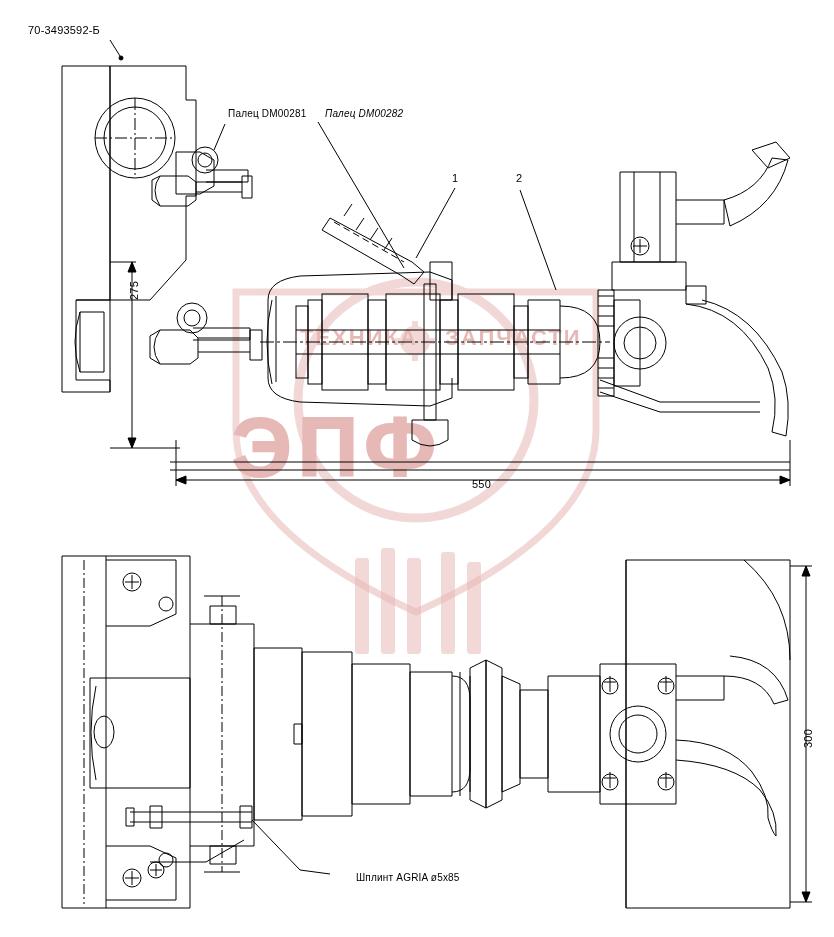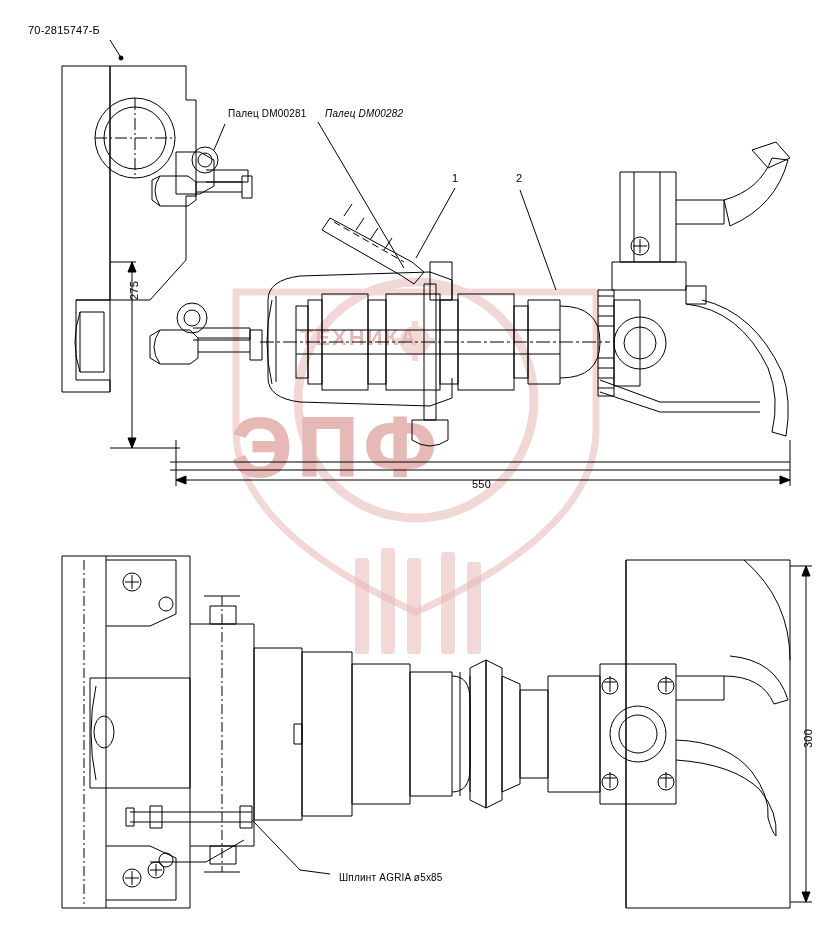--- a/index.html
+++ b/index.html
@@ -59,20 +59,21 @@
         <circle cx="16" cy="16" r="15"></circle>
         <rect x="13" y="-4" width="6" height="8"></rect>
         <rect x="13" y="28" width="6" height="8"></rect>
         <rect x="-4" y="13" width="8" height="6"></rect>
         <rect x="28" y="13" width="8" height="6"></rect>
       </g>
     </g>
   </svg>
 
   <div class="wm lbl" style="left:300px; top:325px; font-size:22px; color:#e7b9b6; font-weight:bold; letter-spacing:2px;">ТЕХНИКА</div>
+  <div class="wm lbl" style="left:445px; top:325px; font-size:22px; color:#e7b9b6; font-weight:bold; letter-spacing:2px;">ЗАПЧАСТИ</div>
   <div class="wm lbl" style="left:232px; top:383px; font-size:84px; color:#e7b9b6; font-weight:bold; letter-spacing:6px;margin-top:16px; -webkit-text-stroke:2px #e7b9b6;">ЭПФ</div>
 
   <svg width="834" height="937" viewBox="0 0 834 937">
     <g stroke="#000" fill="none" stroke-width="1" shape-rendering="geometricPrecision">
 
       <path d="M62 66 L62 392 L110 392 L110 380 L76 380 L76 300 L110 300 L110 66 Z"></path>
       <path d="M110 66 L186 66 L186 100 L196 100 L196 196 L186 196 L186 260 L150 300 L110 300"></path>
       <path d="M110 66 L110 392"></path>
       <path d="M76 300 L110 300"></path>
       <path d="M80 312 L104 312 L104 372 L80 372 Z"></path>
@@ -237,31 +238,31 @@
       <circle cx="156" cy="870" r="8"></circle>
       <path d="M150 870 L162 870 M156 864 L156 876"></path>
       <path d="M252 820 L300 870 L330 874"></path>
       <path d="M150 862 L206 862 L244 840"></path>
 
       <path d="M204 596 L240 596"></path>
       <path d="M204 872 L240 872"></path>
     </g>
   </svg>
 
-  <div class="lbl" style="left:28px; top:24px;">70-2815747-Б</div>
+  <div class="lbl" style="left:28px; top:24px;">70-3493592-Б</div>
 
   <div class="lbl small" style="left:228px; top:108px;">Палец DM00281</div>
 
   <div class="lbl small" style="left:325px; top:108px;font-style:italic;">Палец DM00282</div>
 
   <div class="lbl" style="left:452px; top:172px;">1</div>
 
   <div class="lbl" style="left:516px; top:172px;">2</div>
 
-  <div class="lbl small" style="left:331px; top:872px;padding-left:8px;">Шплинт AGRIA  ø5x85</div>
+  <div class="lbl small" style="left:348px; top:872px;padding-left:8px;">Шплинт AGRIA  ø5x85</div>
 
   <div class="lbl dim-v" style="left:128px; top:300px;">275</div>
 
   <div class="lbl" style="left:472px; top:478px;">550</div>
 
   <div class="lbl dim-v" style="left:802px; top:748px;">300</div>
 
 </div>
 
 </body></html>

